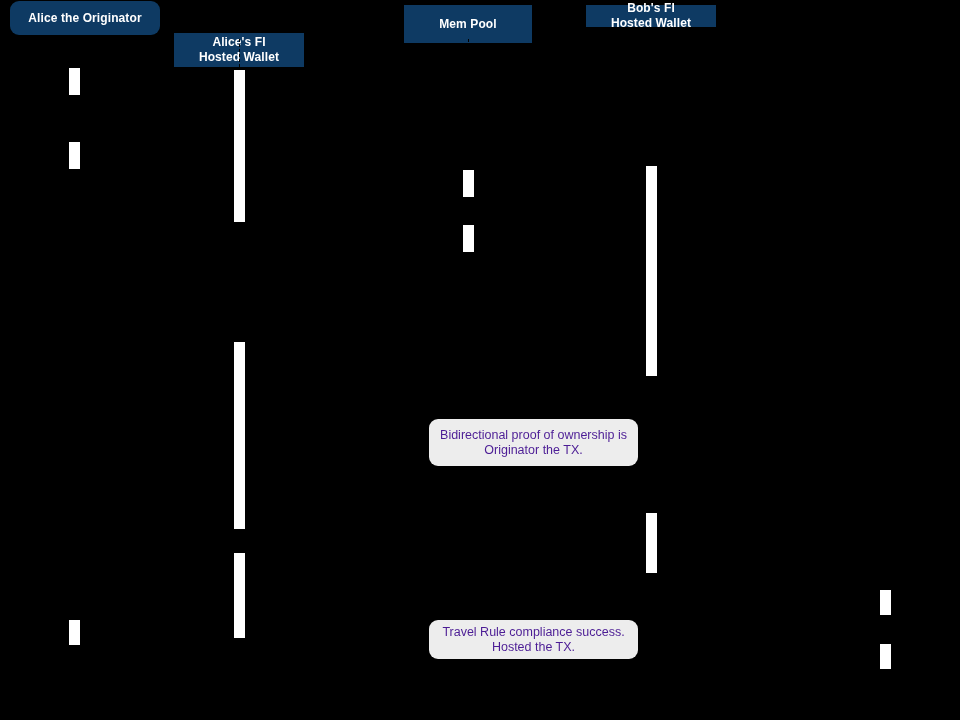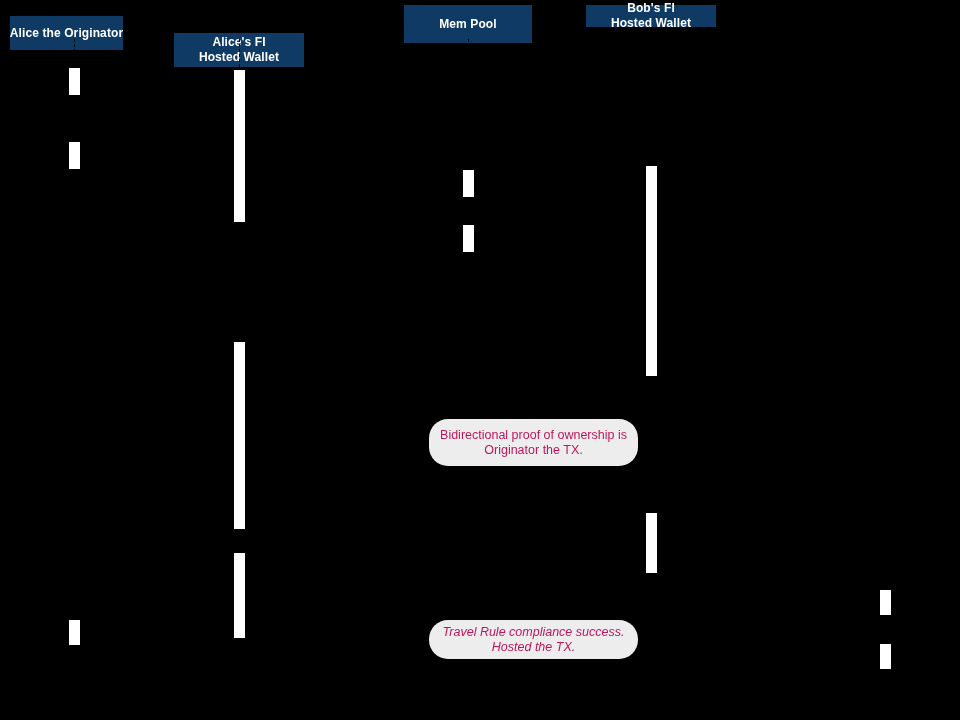--- a/index.html
+++ b/index.html
@@ -58,43 +58,43 @@
   .activation {
     position: absolute;
     background: #ffffff;
     border: 0;
   }
 
   
   .note {
     position: absolute;
     background: #ededed;
-    color: #be185d;
-    border-radius: 19px;
+    color: #4c1d95;
+    border-radius: 9px;
     font-size: 12.5px;
     line-height: 14.6px;
     text-align: center;
     display: flex;
     flex-direction: column;
     align-items: center;
     justify-content: center;
     box-sizing: border-box;
     padding: 6px 10px;
   }
   .note .nline {
     display: block;
     white-space: nowrap;
   }
 </style>
 </head>
 <body>
 
 <div id="canvas">
 
-  <div class="participant" style="left:10px; top:16px; width:113px; height:34px;">
+  <div class="participant" style="left:10px; top:1px; width:150px; height:34px;border-radius:9px;">
     <span class="pline">Alice the Originator</span>
   </div>
 
   <div class="participant" style="left:174px; top:5px; width:130px; height:34px;margin-top:28px;">
     <span class="pline">Alice's FI</span>
     <span class="pline">Hosted Wallet</span>
   </div>
 
   <div class="participant" style="left:404px; top:5px; width:128px; height:38px;">
     <span class="pline">Mem Pool</span>
@@ -123,18 +123,18 @@
   <div class="activation" style="left:646px; top:513px; width:11px; height:60px;"></div>
   <div class="activation" style="left:880px; top:590px; width:11px; height:25px;"></div>
   <div class="activation" style="left:880px; top:644px; width:11px; height:25px;"></div>
   <div class="activation" style="left:69px;  top:620px; width:11px; height:25px;"></div>
 
   <div class="note" style="left:429px; top:419px; width:209px; height:47px;">
     <span class="nline">Bidirectional proof of ownership is</span>
     <span class="nline">Originator the TX.</span>
   </div>
 
-  <div class="note" style="left:429px; top:620px; width:209px; height:39px;font-style:italic;">
+  <div class="note" style="left:429px; top:620px; width:209px; height:39px;">
     <span class="nline">Travel Rule compliance success.</span>
     <span class="nline">Hosted the TX.</span>
   </div>
 
 </div>
 
 </body></html>

